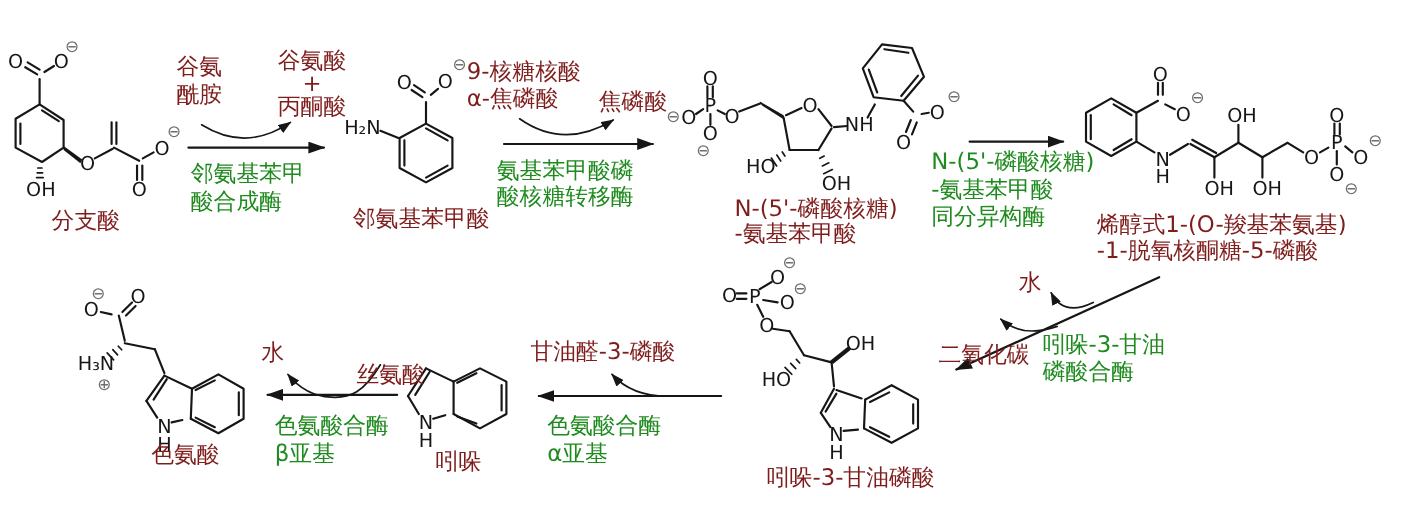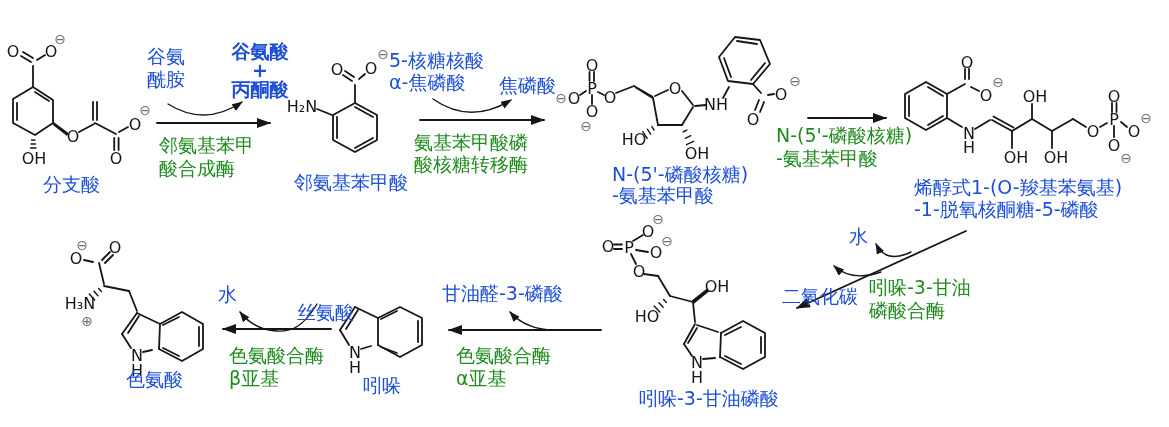--- a/index.html
+++ b/index.html
@@ -1,21 +1,21 @@
 <!DOCTYPE html>
 <html><head>
 <meta charset="utf-8">
 <style>
   html,body{margin:0;padding:0;background:#fff;}
   .canvas{position:relative;width:1169px;height:427px;background:#ffffff;overflow:hidden;
           font-family:"DejaVu Sans",sans-serif;}
-  .t{position:absolute;color:#1d4ed8;font-size:19px;line-height:22px;white-space:nowrap;}
+  .t{position:absolute;color:#7f1d1d;font-size:19px;line-height:22px;white-space:nowrap;}
   .t span{display:block;}
   .enzyme{color:#1f8b1f;}
-  .center{text-align:center;font-weight:bold;}
+  .center{text-align:center;}
   .lh19 span{line-height:19px;}
   .lh23 span{line-height:23px;}
   svg.layer{position:absolute;left:0;top:0;}
   .bond{stroke:#161616;stroke-width:1.8;fill:none;stroke-linecap:round;stroke-linejoin:round;}
   .thin{stroke-width:1.4;}
   .wedge{fill:#161616;stroke:none;}
   .atom{font-size:16px;fill:#161616;text-anchor:middle;dominant-baseline:central;}
   .chg{font-size:14px;fill:#6f6f6f;text-anchor:middle;dominant-baseline:central;}
 </style>
 </head>
@@ -304,34 +304,35 @@
   <span>谷氨酸</span>
   <span>+</span>
   <span>丙酮酸</span>
 </div>
 <div class="t enzyme lh23" style="left:159px;top:134px;">
   <span>邻氨基苯甲</span>
   <span>酸合成酶</span>
 </div>
 
 <div class="t" style="left:389px;top:49px;">
-  <span>5-核糖核酸</span>
+  <span>9-核糖核酸</span>
   <span>α-焦磷酸</span>
 </div>
 <div class="t" style="left:499px;top:74px;">
   <span>焦磷酸</span>
 </div>
 <div class="t enzyme" style="left:414px;top:131px;">
   <span>氨基苯甲酸磷</span>
   <span>酸核糖转移酶</span>
 </div>
 
 <div class="t enzyme lh23" style="left:776px;top:124px;">
   <span>N-(5'-磷酸核糖)</span>
   <span>-氨基苯甲酸</span>
+  <span>同分异构酶</span>
 </div>
 
 <div class="t" style="left:782px;top:240px;margin-top:45px;">
   <span>二氧化碳</span>
 </div>
 <div class="t" style="left:849px;top:225px;">
   <span>水</span>
 </div>
 <div class="t enzyme lh23" style="left:869px;top:276px;">
   <span>吲哚-3-甘油</span>

